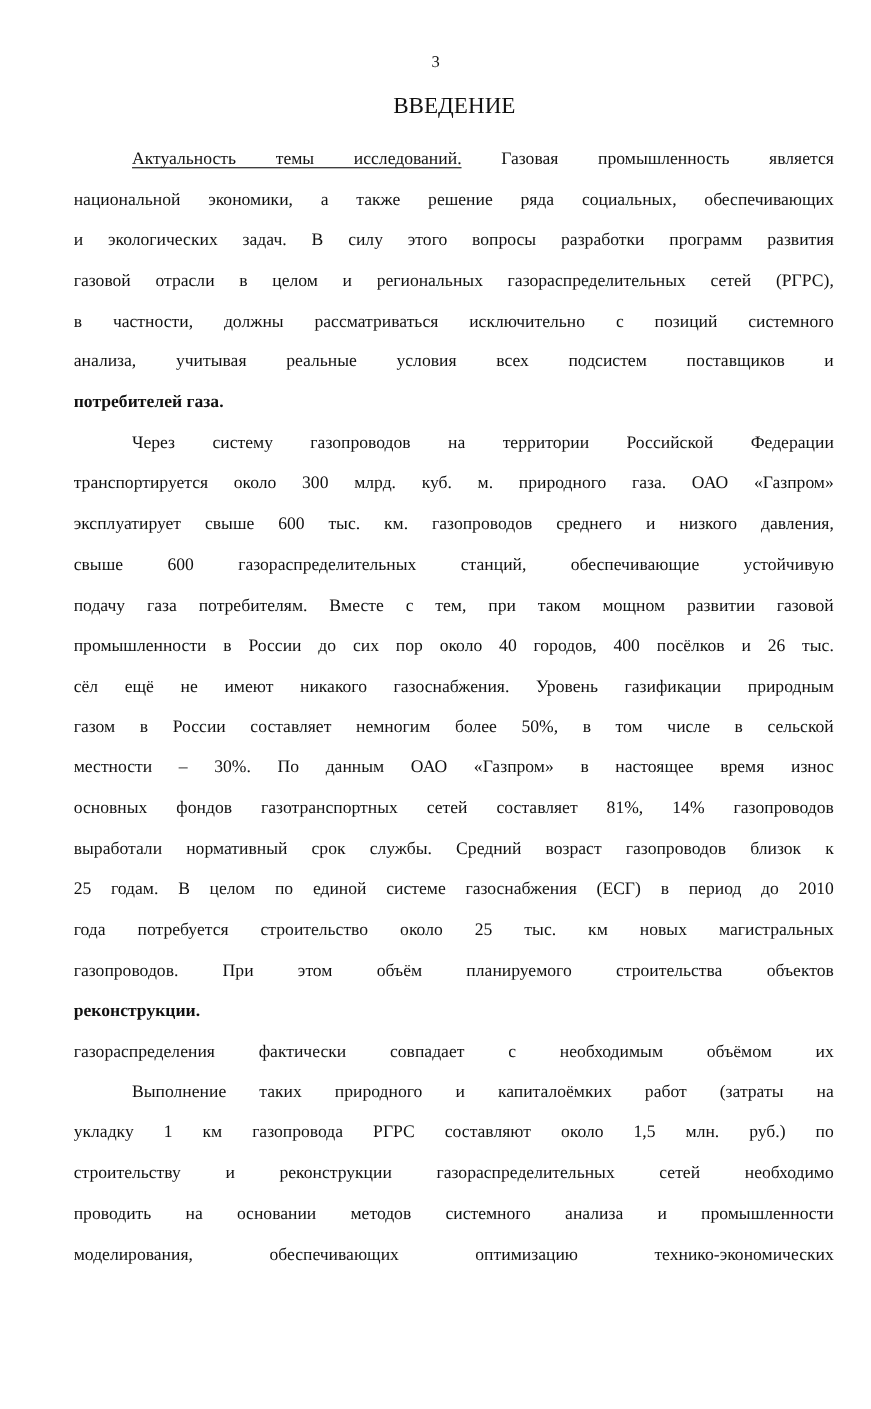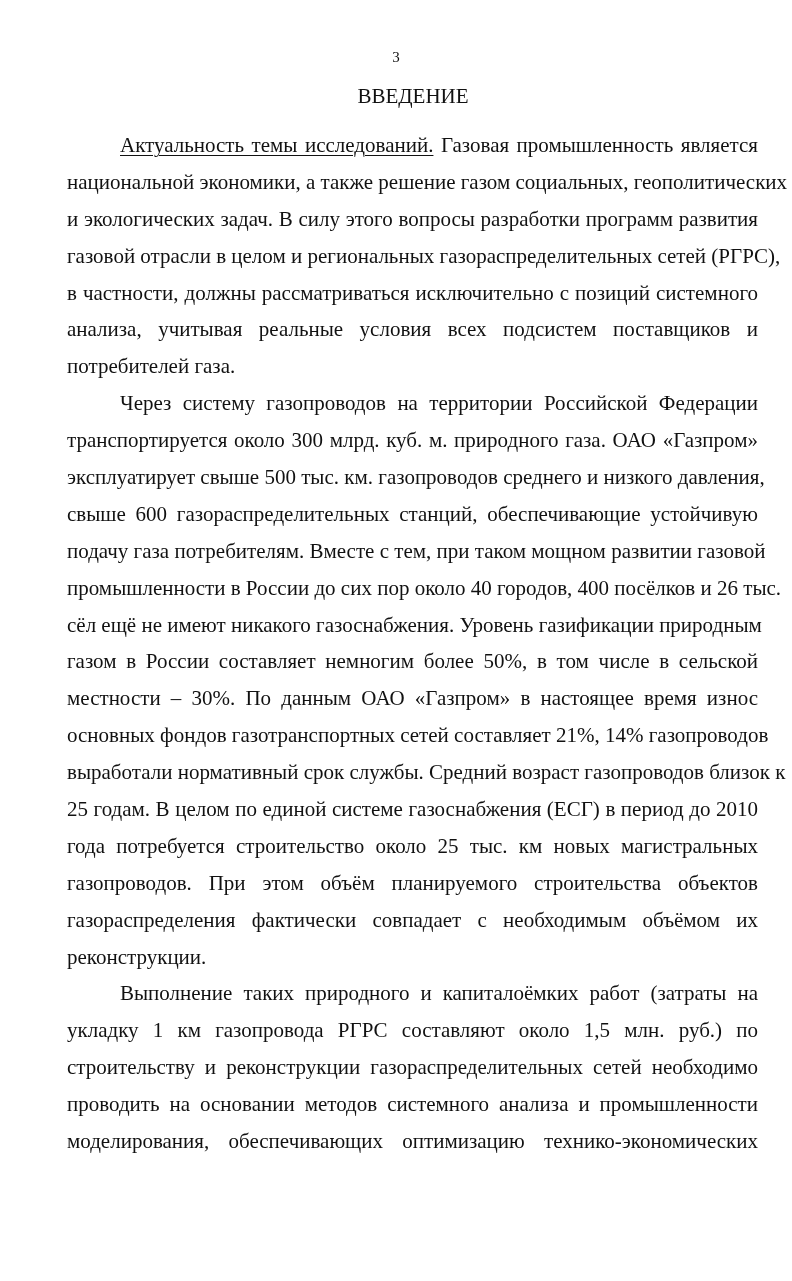--- a/index.html
+++ b/index.html
@@ -37,74 +37,75 @@
     .body {
       position: absolute;
       top: 129px;
       left: 67px;
       width: 691px;
     }
     .line {
       display: block;
       height: 36.9px;
       line-height: 32px;
-      font-size: 21px;
+      font-size: 16px;
       white-space: nowrap;
       text-align: justify;
       text-align-last: justify;
       overflow: visible;
     }
     .line.last {
       text-align: right;
       text-align-last: left;
+      font-weight: bold;
     }
     .line.indent {
       padding-left: 53px;
     }
     .underlined {
       text-decoration: underline;
       text-decoration-thickness: 1px;
       text-underline-offset: 3px;
     }
   </style>
 </head>
 <body>
 
 <div class="page-number">3</div>
 <div class="title">ВВЕДЕНИЕ</div>
 
 <div class="body">
 
   <div>
     <span class="line indent"><span class="underlined">Актуальность темы исследований.</span><span> Газовая промышленность является</span></span>
-    <span class="line">национальной экономики, а также решение газом социальных, геополитических</span>
+    <span class="line">национальной экономики, а также решение ряда социальных, обеспечивающих</span>
     <span class="line">и экологических задач. В силу этого вопросы разработки программ развития</span>
     <span class="line">газовой отрасли в целом и региональных газораспределительных сетей (РГРС),</span>
     <span class="line">в частности, должны рассматриваться исключительно с позиций системного</span>
     <span class="line">анализа, учитывая реальные условия всех подсистем поставщиков и</span>
     <span class="line last">потребителей газа.</span>
   </div>
 
   <div>
     <span class="line indent">Через систему газопроводов на территории Российской Федерации</span>
     <span class="line">транспортируется около 300 млрд. куб. м. природного газа. ОАО «Газпром»</span>
-    <span class="line">эксплуатирует свыше 500 тыс. км. газопроводов среднего и низкого давления,</span>
+    <span class="line">эксплуатирует свыше 600 тыс. км. газопроводов среднего и низкого давления,</span>
     <span class="line">свыше 600 газораспределительных станций, обеспечивающие устойчивую</span>
     <span class="line">подачу газа потребителям. Вместе с тем, при таком мощном развитии газовой</span>
     <span class="line">промышленности в России до сих пор около 40 городов, 400 посёлков и 26 тыс.</span>
     <span class="line">сёл ещё не имеют никакого газоснабжения. Уровень газификации природным</span>
     <span class="line">газом в России составляет немногим более 50%, в том числе в сельской</span>
     <span class="line">местности – 30%. По данным ОАО «Газпром» в настоящее время износ</span>
-    <span class="line">основных фондов газотранспортных сетей составляет 21%, 14% газопроводов</span>
+    <span class="line">основных фондов газотранспортных сетей составляет 81%, 14% газопроводов</span>
     <span class="line">выработали нормативный срок службы. Средний возраст газопроводов близок к</span>
     <span class="line">25 годам. В целом по единой системе газоснабжения (ЕСГ) в период до 2010</span>
     <span class="line">года потребуется строительство около 25 тыс. км новых магистральных</span>
     <span class="line">газопроводов. При этом объём планируемого строительства объектов</span>
+    <span class="line last">реконструкции.</span>
     <span class="line">газораспределения фактически совпадает с необходимым объёмом их</span>
-    <span class="line last">реконструкции.</span>
   </div>
 
   <div>
     <span class="line indent">Выполнение таких природного и капиталоёмких работ (затраты на</span>
     <span class="line">укладку 1 км газопровода РГРС составляют около 1,5 млн. руб.) по</span>
     <span class="line">строительству и реконструкции газораспределительных сетей необходимо</span>
     <span class="line">проводить на основании методов системного анализа и промышленности</span>
     <span class="line">моделирования, обеспечивающих оптимизацию технико-экономических</span>
   </div>
 

